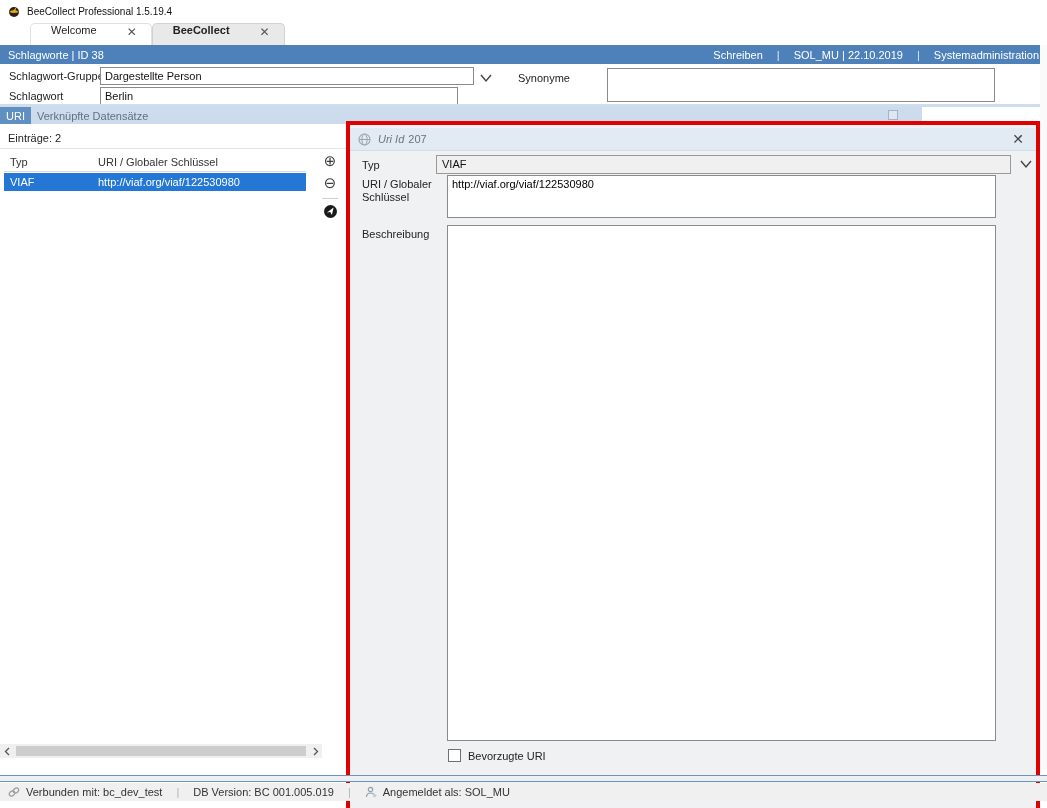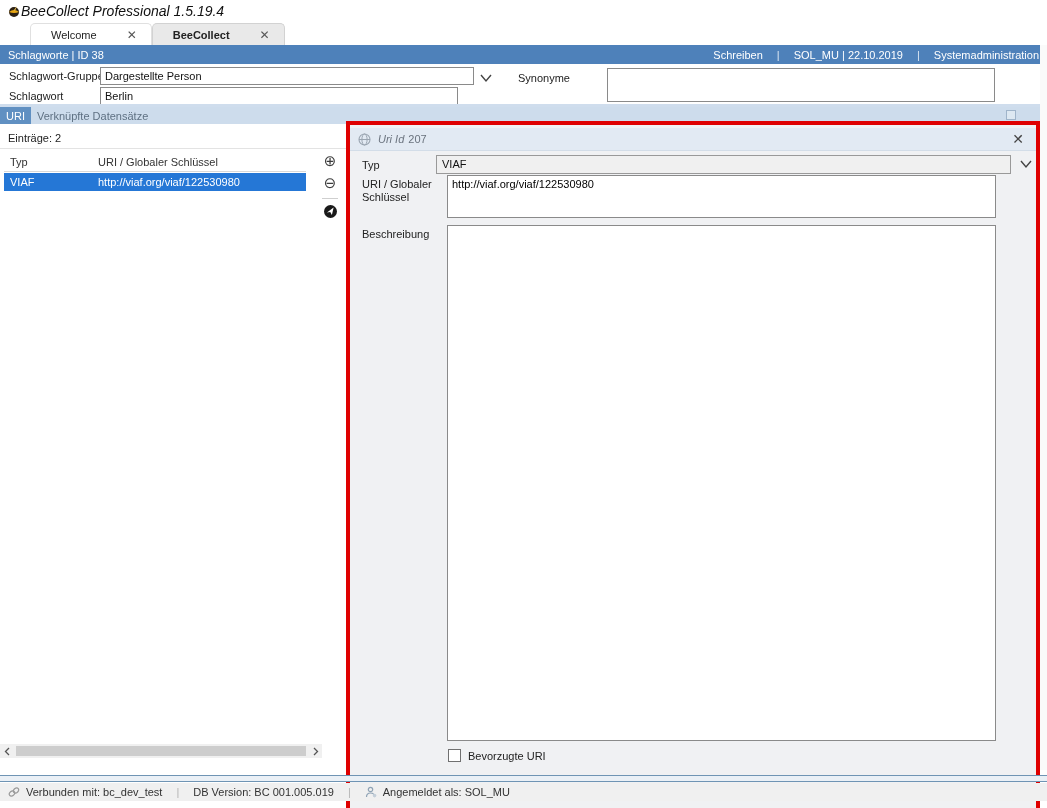--- a/index.html
+++ b/index.html
@@ -2,25 +2,25 @@
 <html><head>
 <meta charset="utf-8">
 <style>
   * { margin:0; padding:0; box-sizing:border-box; }
   html,body { background:#fff; }
   body { font-family:"Liberation Sans","DejaVu Sans",sans-serif; font-size:11px; color:#222; }
   #app { position:relative; width:1047px; height:808px; background:#fff; overflow:hidden; }
 
   
   .titlebar { position:absolute; left:0; top:0; width:100%; height:22px; background:#fff; display:flex; align-items:center; padding-left:7px; }
-  .titlebar .app-title { margin-left:0; font-size:14px; color:#111;font-style:italic; }
+  .titlebar .app-title { margin-left:6px; font-size:10px; color:#111; }
 
   
   .tabstrip { position:absolute; left:0; top:22px; width:100%; height:23px; background:#fff; display:flex; align-items:flex-end; padding-left:30px; }
-  .doc-tab { height:22px; display:flex; align-items:center; padding:0 10px 0 14px; border:1px solid #e0e0e0; border-bottom:none; border-radius:5px 5px 0 0; background:#fff; }
+  .doc-tab { height:22px; display:flex; align-items:flex-start; padding:0 10px 0 14px; border:1px solid #e0e0e0; border-bottom:none; border-radius:5px 5px 0 0; background:#fff; }
   .doc-tab .lbl { padding:0 26px 0 6px; }
   .doc-tab.active { background:#e9e9e9; border-color:#d2d2d2; }
   .doc-tab.active .lbl { font-weight:bold; }
   .tab-close { color:#555; font-size:12px; line-height:1; padding:2px 4px; cursor:default; }
 
   
   .recordbar { position:absolute; left:0; top:45px; width:100%; height:19px; background:#4e81ba; color:#fff; display:flex; align-items:center; padding:0 8px; }
   .recordbar .rb-title { flex:0 0 auto; }
   .recordbar .rb-right { margin-left:auto; display:flex; align-items:center; gap:14px; }
   .rb-link { color:#fff; cursor:pointer; }
@@ -28,21 +28,21 @@
 
   
   .topform { position:absolute; left:0; top:64px; width:100%; height:41px; background:#fff; }
   .fld-label { position:absolute; color:#222; }
   .txt-input { position:absolute; border:1px solid #8a8a8a; background:#fff; font-family:inherit; font-size:11px; padding:1px 4px; color:#111; }
   .combo-chevron { position:absolute; width:16px; height:12px; }
   textarea.txt-area { position:absolute; border:1px solid #8a8a8a; background:#fff; font-family:inherit; font-size:11px; padding:2px 4px; resize:none; }
   .form-sep { position:absolute; left:0; top:104px; width:100%; height:3px; background:#cfdded; }
 
   
-  .subtabs { position:absolute; left:0; top:107px; width:1040px; height:17px; background:#cddcec; display:flex; align-items:center; }
+  .subtabs { position:absolute; left:0; top:107px; width:922px; height:17px; background:#cddcec; display:flex; align-items:center; }
   .subtab { padding:2px 6px; height:17px; display:flex; align-items:center; }
   .subtab.active { background:#6090c2; color:#fff; }
   .subtab.inactive { color:#5f7183; }
   .panel-max-box { position:absolute; right:24px; top:3px; width:10px; height:10px; border:1px solid #9fb4ca; background:#dde8f2; }
 
   
   .listpanel { position:absolute; left:0; top:124px; width:346px; height:646px; background:#fff; }
   .entries-line { position:absolute; left:8px; top:8px; }
   .entries-rule { position:absolute; left:0; top:24px; width:346px; height:1px; background:#e3e3e3; }
   .grid-header { position:absolute; left:4px; top:28px; width:302px; height:20px; border-bottom:1px solid #d9d9d9; display:flex; align-items:center; color:#333; }

